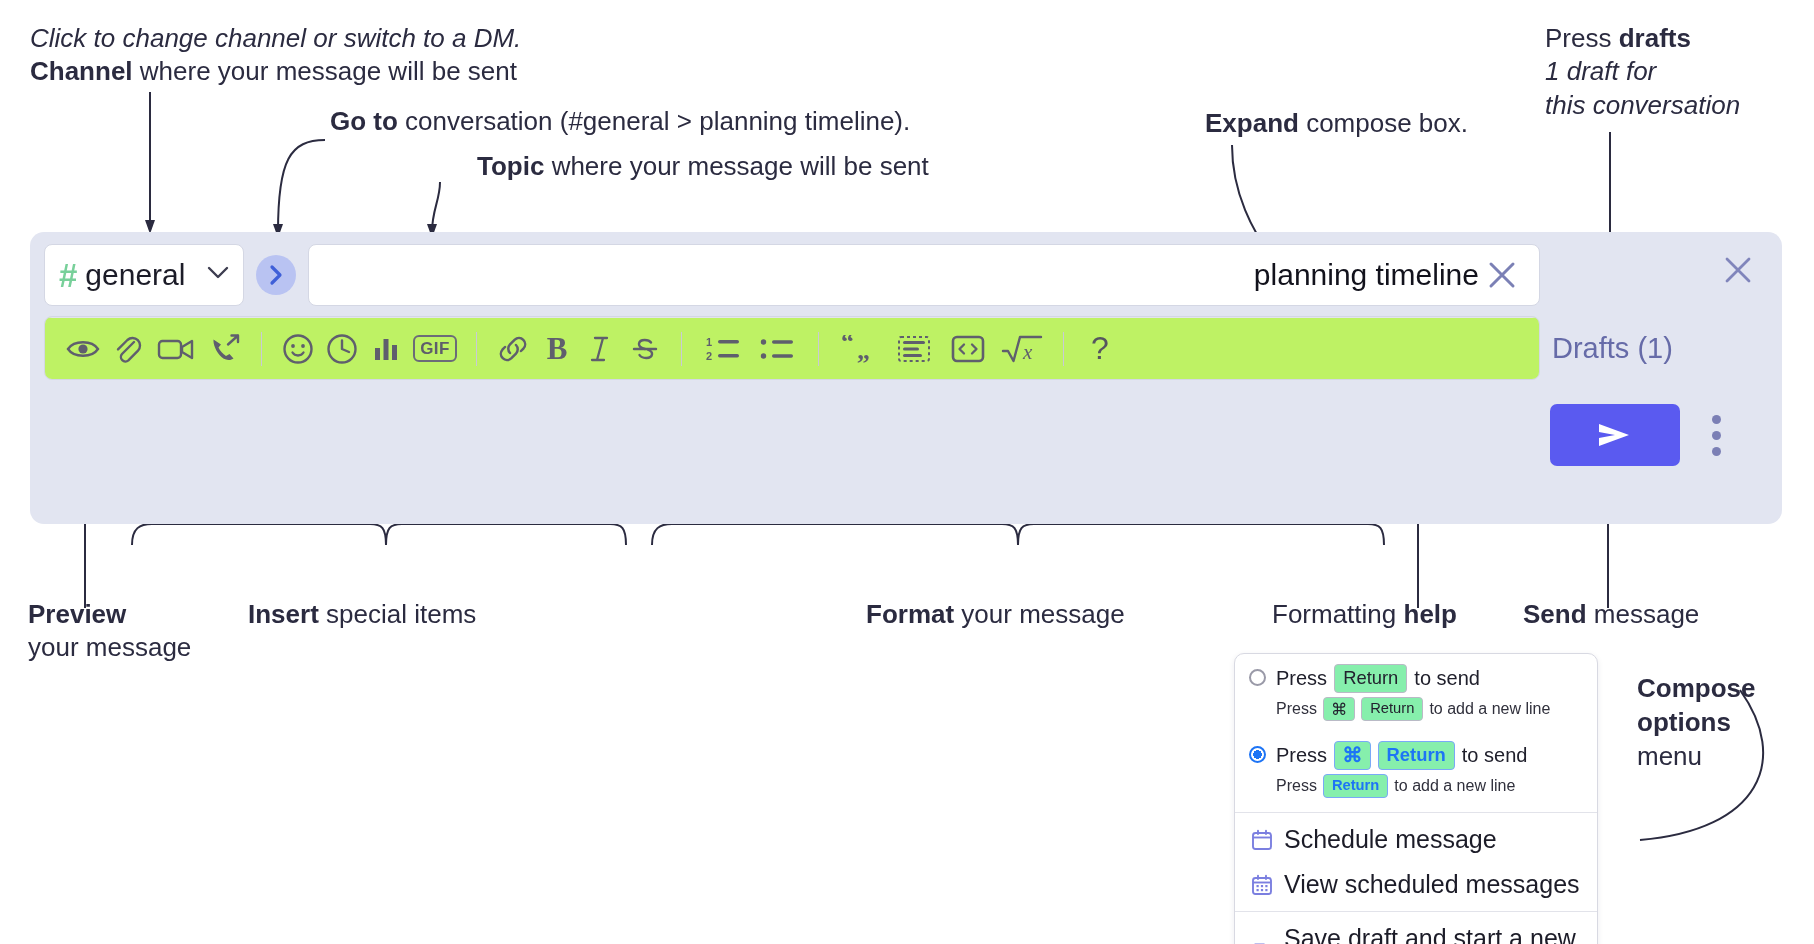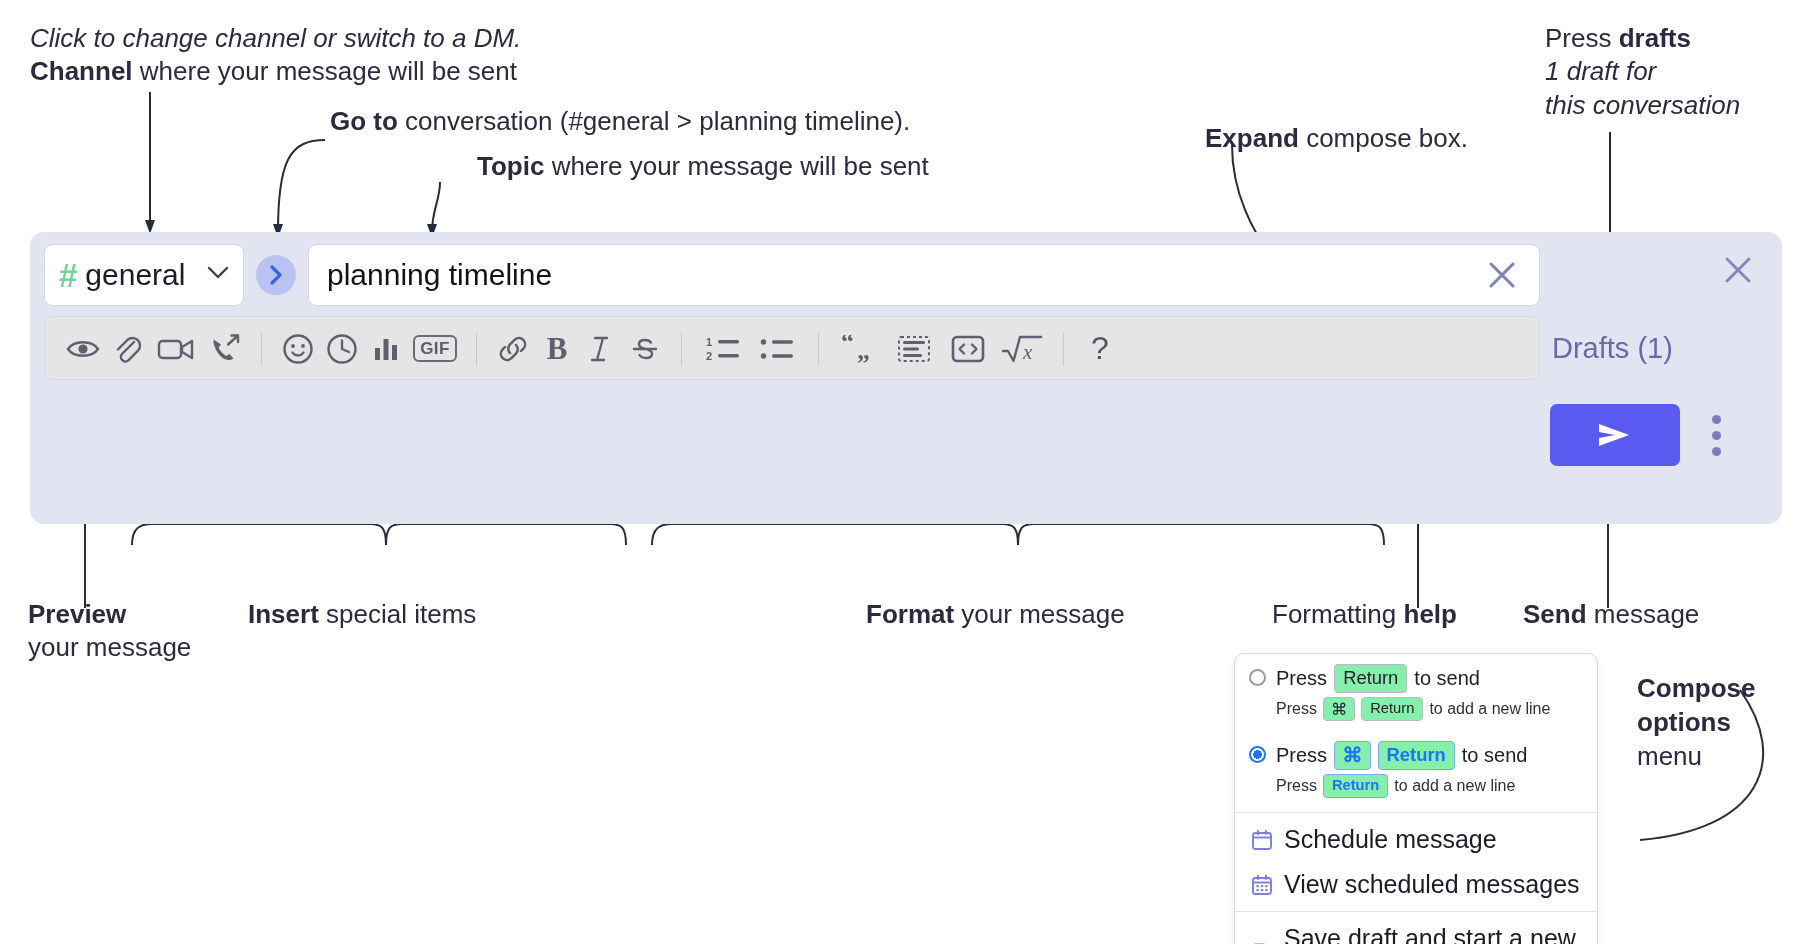--- a/index.html
+++ b/index.html
@@ -36,35 +36,35 @@
   .caret{margin-left:auto;color:#3d3d50;}
 
   .gotobtn{
     width:40px;height:40px;border-radius:50%;background:#b9c3f2;
     display:flex;align-items:center;justify-content:center;margin:0 12px;cursor:pointer;flex:none;
   }
   .gotobtn svg{display:block;}
 
   .topicfield{
     flex:1;height:62px;background:#fff;border:1px solid #d4d7e4;border-radius:8px;
-    display:flex;align-items:center;padding:0 14px 0 18px;box-sizing:border-box;
+    display:flex;align-items:center;padding:0 14px 0 18px;box-sizing:border-box;text-align:right;
   }
   .topictext{font-size:30px;color:#12121c;flex:1;}
   .topicclear{width:46px;height:46px;display:flex;align-items:center;justify-content:center;cursor:pointer;flex:none;}
 
   .editorwrap{
     margin-top:10px;background:#fff;border:1px solid #d4d7e4;border-radius:8px;
     width:100%;box-sizing:border-box;overflow:hidden;
   }
   .msgarea{height:92px;position:relative;}
   .placeholder{position:absolute;left:20px;top:22px;font-size:28px;color:#7c7c8c;}
   .expandbtn{position:absolute;right:14px;top:18px;width:42px;height:42px;display:flex;align-items:center;justify-content:center;cursor:pointer;}
 
   .toolbar{
-    height:62px;background:#e5e5e5;border-top:1px solid #e3e4ec;
+    height:62px;background:#bef264;border-top:1px solid #e3e4ec;
     display:flex;align-items:center;padding:0 16px;box-sizing:border-box;gap:0px;
   }
   .tb{
     width:44px;height:46px;display:flex;align-items:center;justify-content:center;
     cursor:pointer;color:#6b6b78;flex:none;
   }
   .tb.wide{width:54px;}
   .sep{width:1px;height:34px;background:#c9cad6;margin:0 14px;flex:none;}
   .gifbox{
     border:2.5px solid #6b6b78;border-radius:6px;padding:1px 5px;font-size:17px;font-weight:700;
@@ -155,21 +155,21 @@
 </div>
 
 <div class="ann" style="left:330px;top:105px;">
   <b>Go to</b><span> conversation (#general &gt; planning timeline).</span>
 </div>
 
 <div class="ann" style="left:477px;top:150px;">
   <b>Topic</b><span> where your message will be sent</span>
 </div>
 
-<div class="ann" style="left:1205px;top:122px;">
+<div class="ann" style="left:1205px;top:107px;">
   <b>Expand</b><span> compose box.</span>
 </div>
 
 <div class="ann" style="left:1545px;top:22px;">
   <div><span>Press </span><b>drafts</b></div>
   <div><i>1 draft for</i></div>
   <div><i>this conversation</i></div>
 </div>
 
 <div class="ann" style="left:28px;top:598px;">

